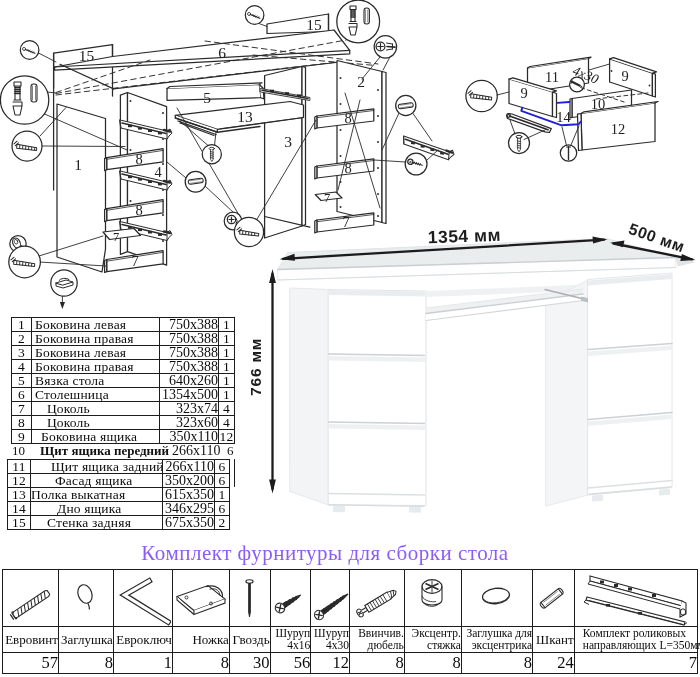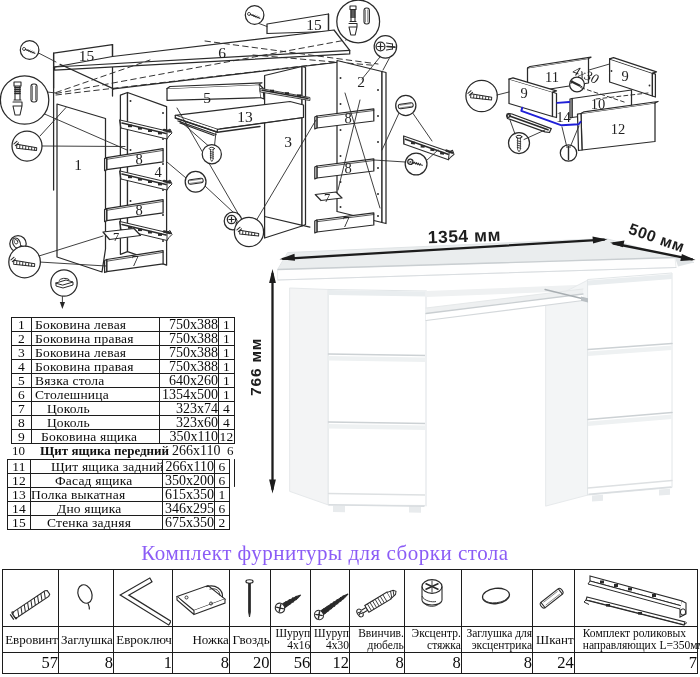--- a/index.html
+++ b/index.html
@@ -843,21 +843,21 @@
 <td class="nm nm2">Эксцентр.<br>стяжка</td>
 <td class="nm nm2">Заглушка для<br>эксцентрика</td>
 <td class="nm">Шкант</td>
 <td class="nm nm2" style="text-align:left;padding-left:8px;">Комплект роликовых<br>направляющих L=350мм</td>
 </tr>
 <tr>
 <td class="ct">57</td>
           <td class="ct">8</td>
           <td class="ct">1</td>
           <td class="ct">8</td>
-          <td class="ct">20</td>
+          <td class="ct">30</td>
           <td class="ct">56</td>
           <td class="ct">12</td>
           <td class="ct">8</td>
           <td class="ct">8</td>
           <td class="ct">8</td>
           <td class="ct">24</td>
           <td class="ct">7</td>
 </tr>
 </tbody>
     </table>

